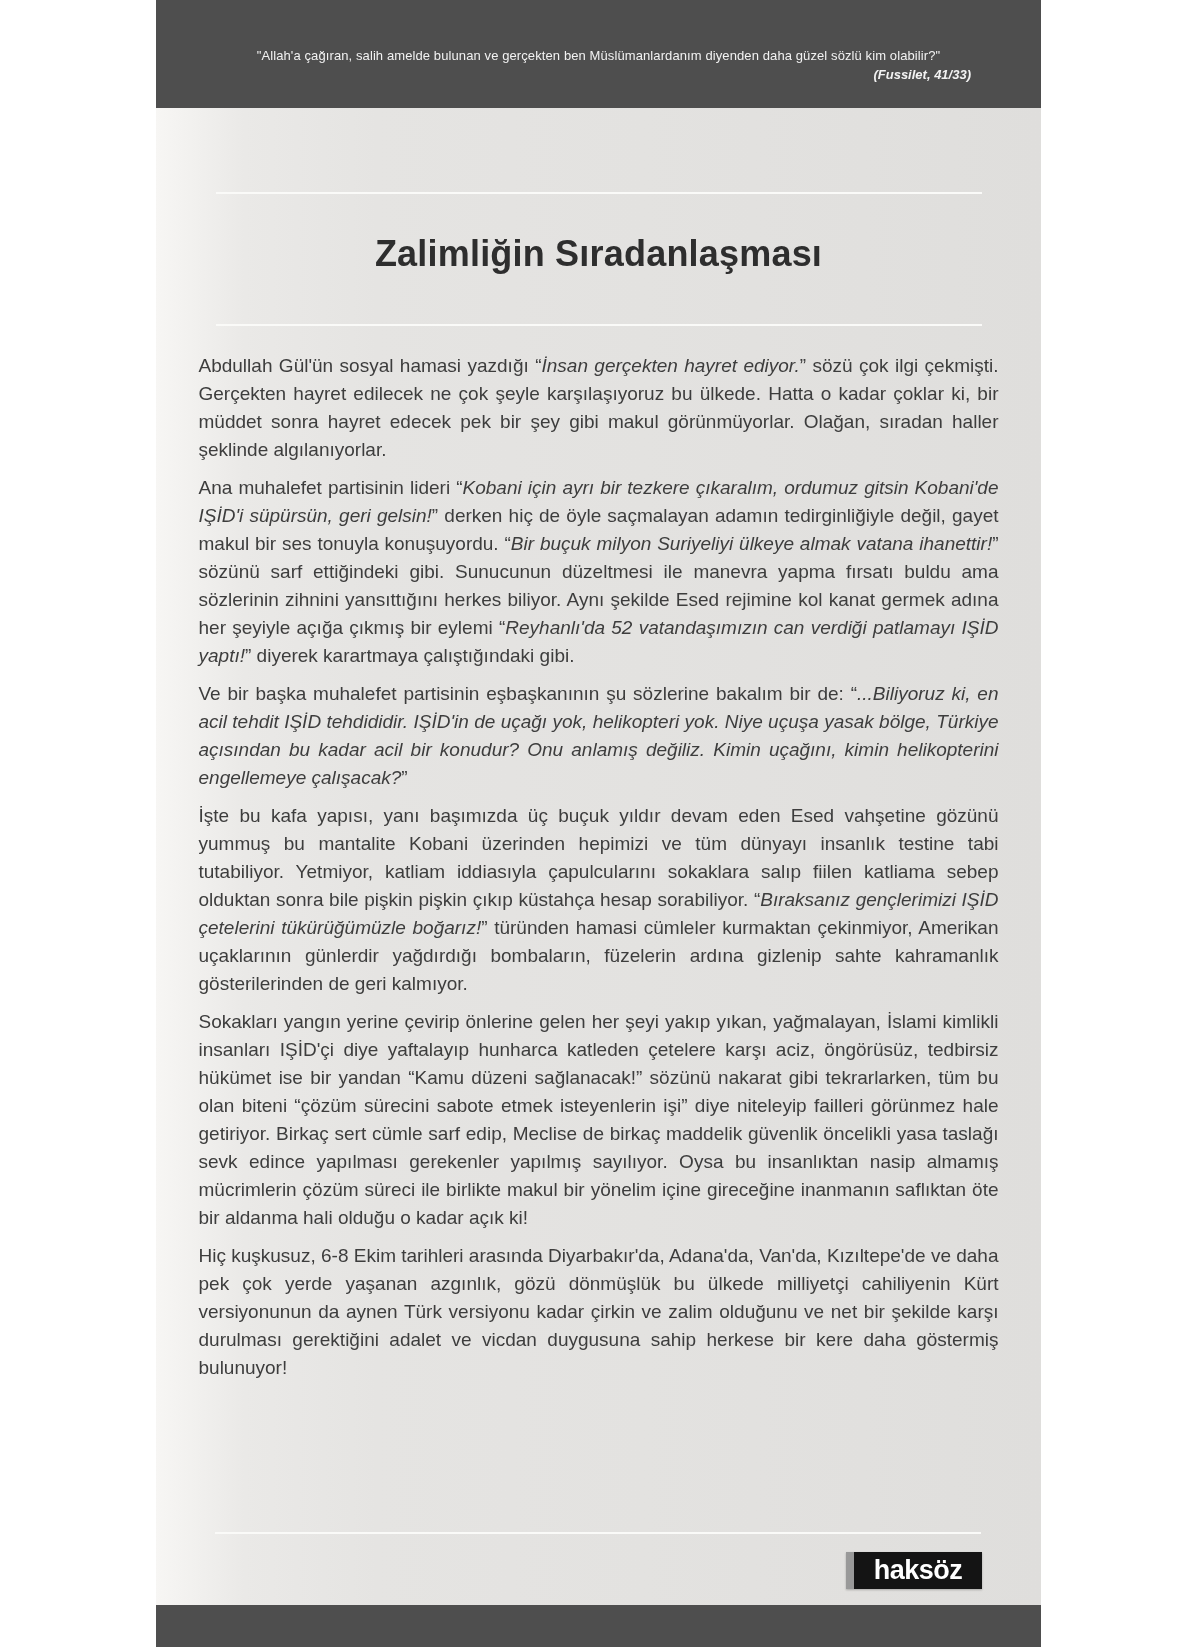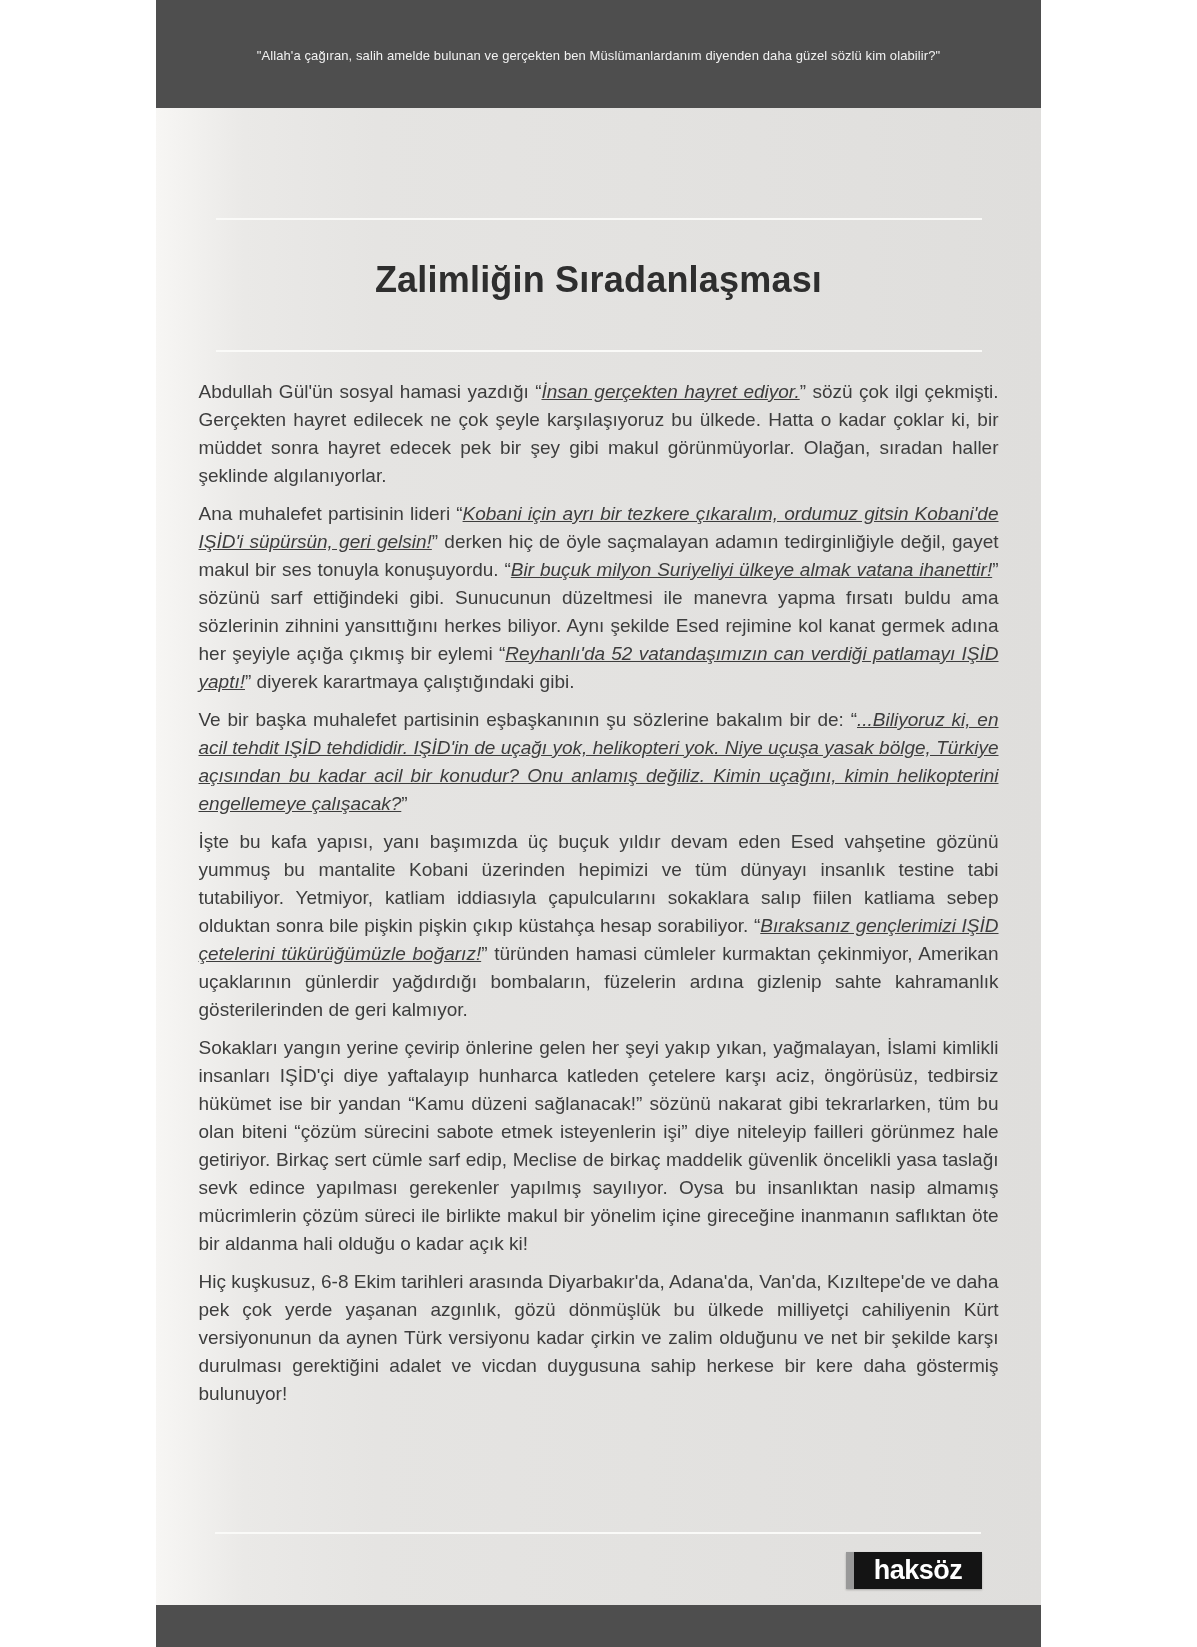--- a/index.html
+++ b/index.html
@@ -32,21 +32,21 @@
     padding:46px 70px 0 70px;
     font-size:13px;line-height:19px;
   }
   .quote-line{text-align:center;letter-spacing:.1px;}
   .quote-ref{text-align:right;font-weight:bold;font-style:italic;}
   
   .sheet{
     position:relative;
     height:1497px;
     background:linear-gradient(90deg,#f7f6f4 0%,#eae9e7 10%,#e5e4e2 25%,#e3e2e0 55%,#e1e0de 80%,#dfdedc 100%);
-    padding-top:110px;
+    padding-top:84px;
     overflow:hidden;
   }
   .rule{
     width:766px;height:2px;margin:0 auto;
     background:var(--rule);
     border:0;
   }
   .article-title{
     text-align:center;
     font-size:36px;line-height:48px;
@@ -54,21 +54,21 @@
     letter-spacing:.2px;
     margin:36px 0 46px 0;
   }
   .article-body{
     width:800px;margin:26px auto 0 auto;
     font-size:19px;line-height:28px;
     color:var(--text);
     text-align:justify;
   }
   .article-body p{margin:0 0 10px 0;}
-  .article-body em{font-style:italic;text-decoration:underline;}
+  .article-body em{font-style:italic;}
   
   .footer-rule{
     position:absolute;top:1424px;left:59px;
     width:766px;height:2px;background:var(--rule);
   }
   .publisher-logo{
     position:absolute;top:1444px;right:59px;
     width:136px;height:37px;
     background:var(--logo-bg);
     border-left:8px solid var(--logo-spine);
@@ -83,20 +83,21 @@
   
   .bottom-band{height:42px;background:var(--band);}
 </style>
 </head>
 <body>
 
 <div class="page">
 
   <header class="quote-band">
     <div class="quote-line">"Allah'a çağıran, salih amelde bulunan ve gerçekten ben Müslümanlardanım diyenden daha güzel sözlü kim olabilir?"</div>
+    <div class="quote-ref">(Fussilet, 41/33)</div>
   </header>
 
   <main class="sheet">
     <div class="rule"></div>
 
     <h1 class="article-title">Zalimliğin Sıradanlaşması</h1>
 
     <div class="rule"></div>
 
     <section class="article-body">

